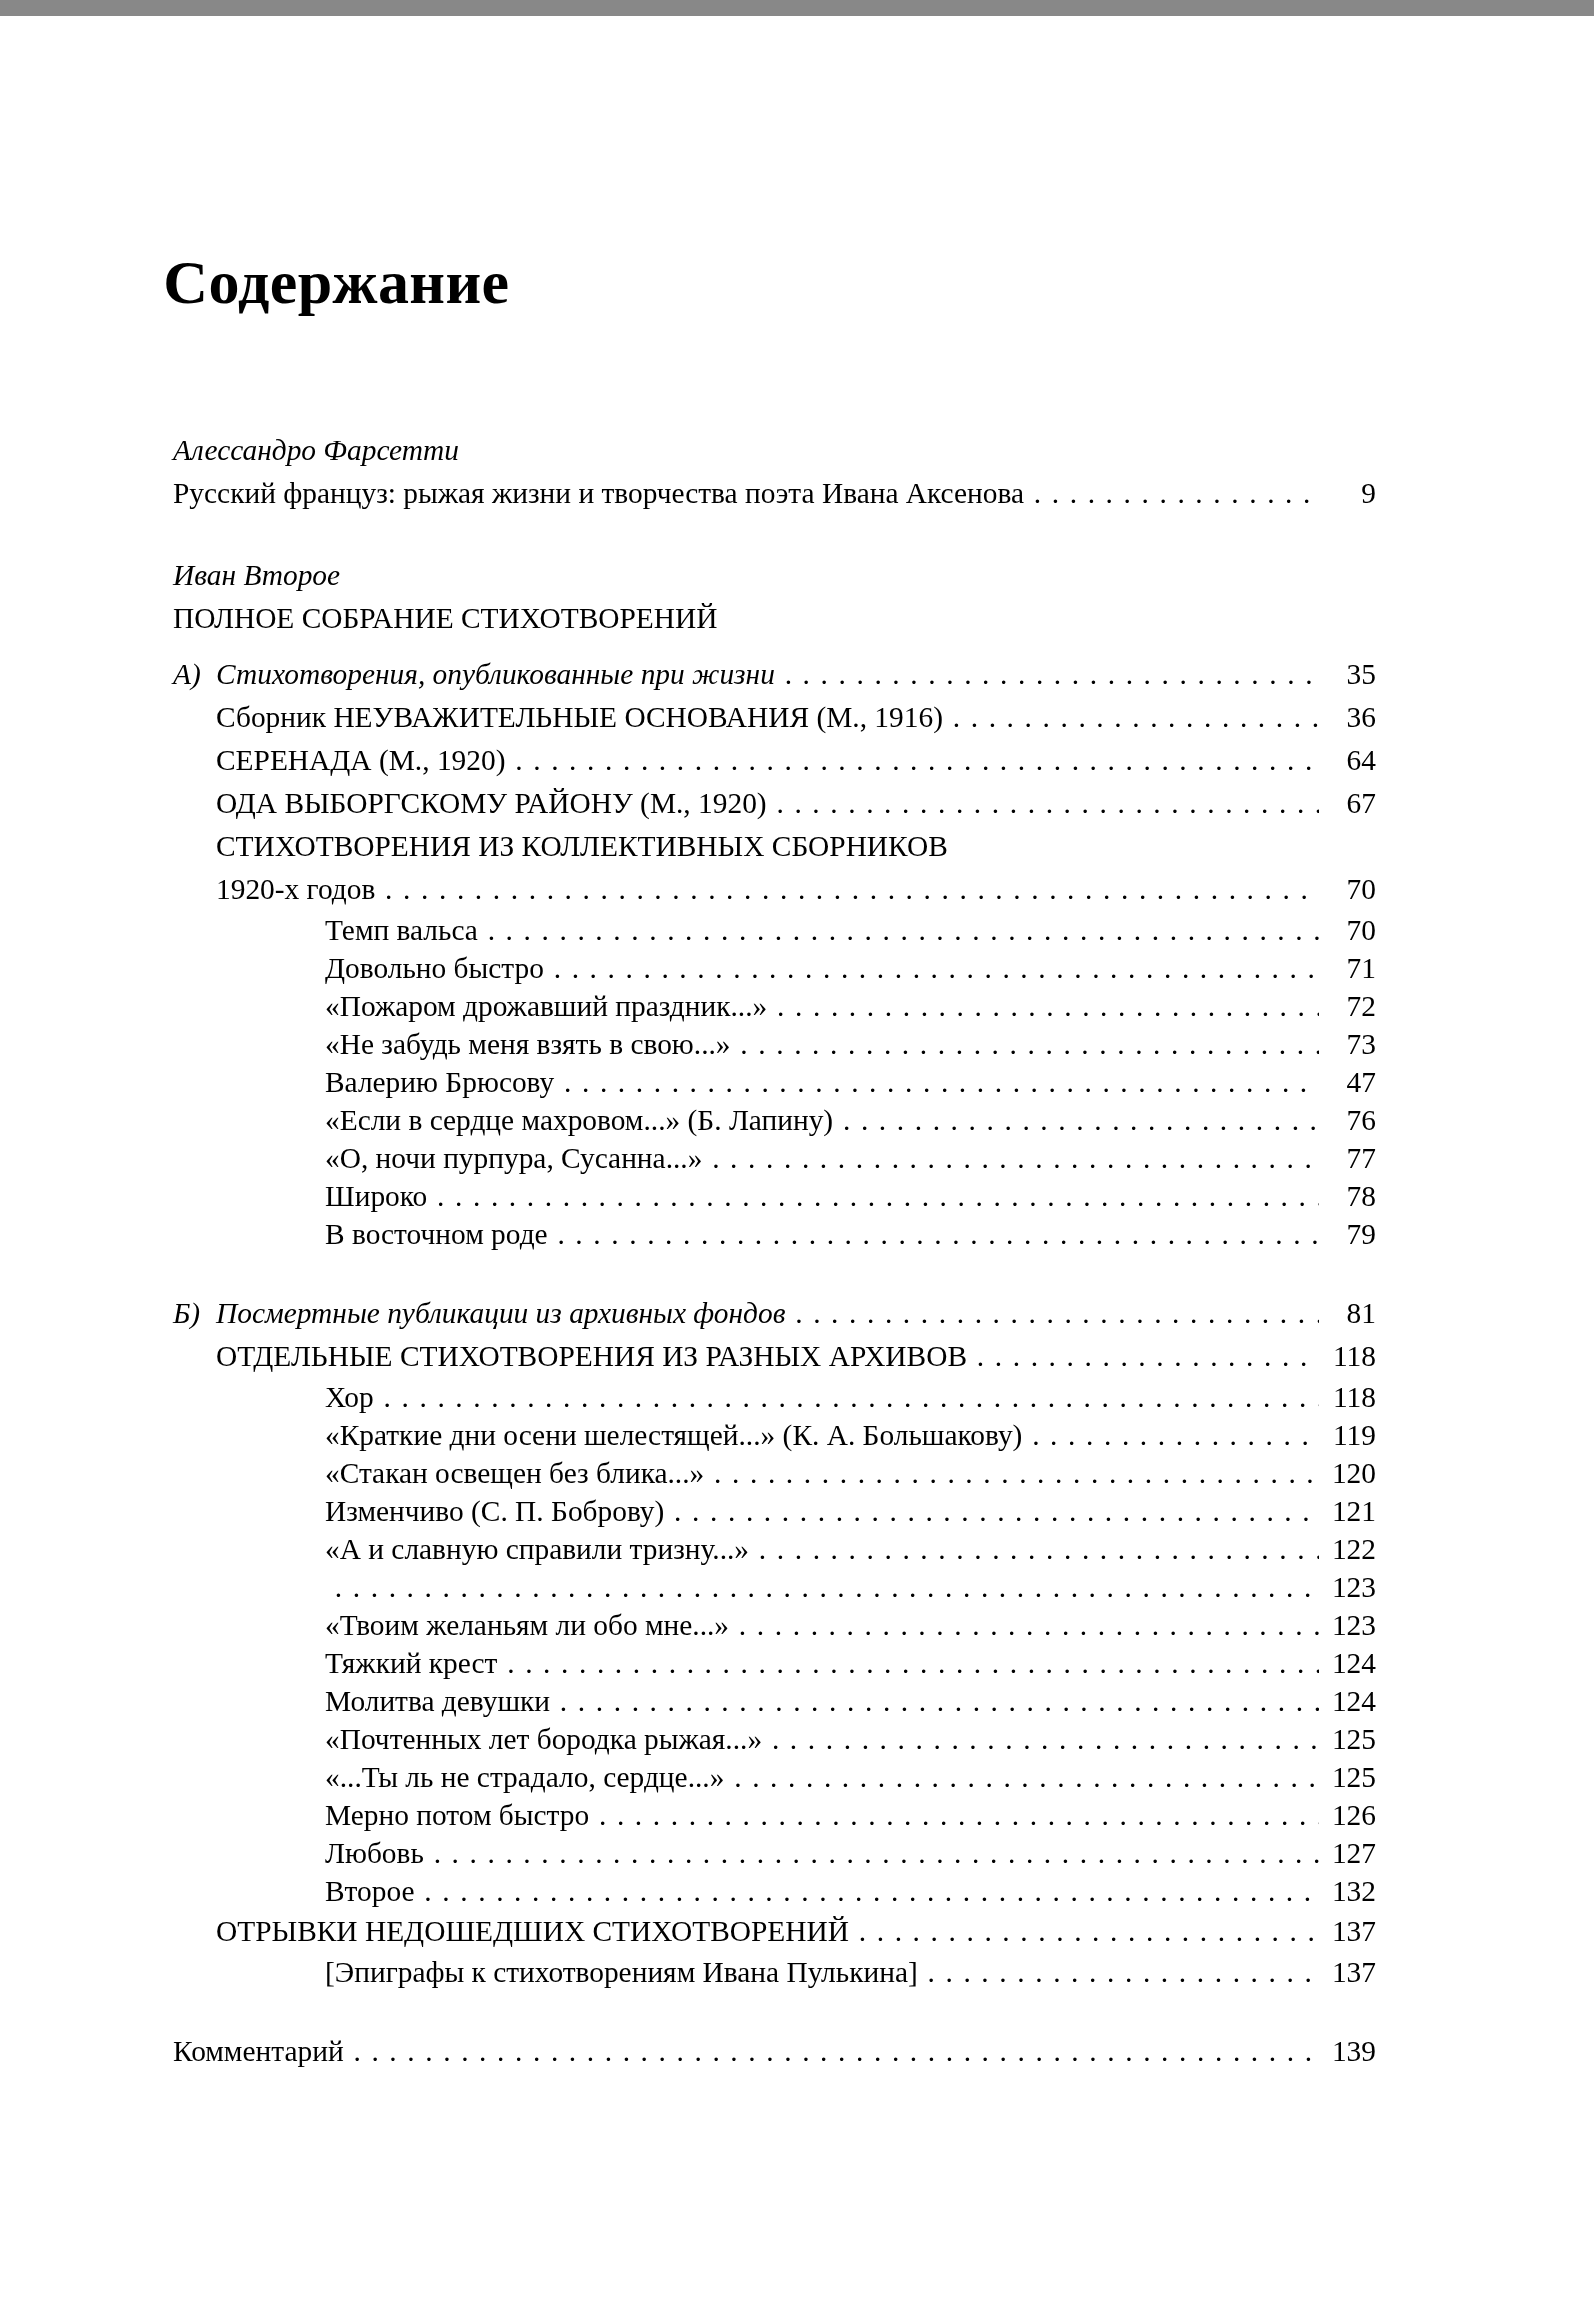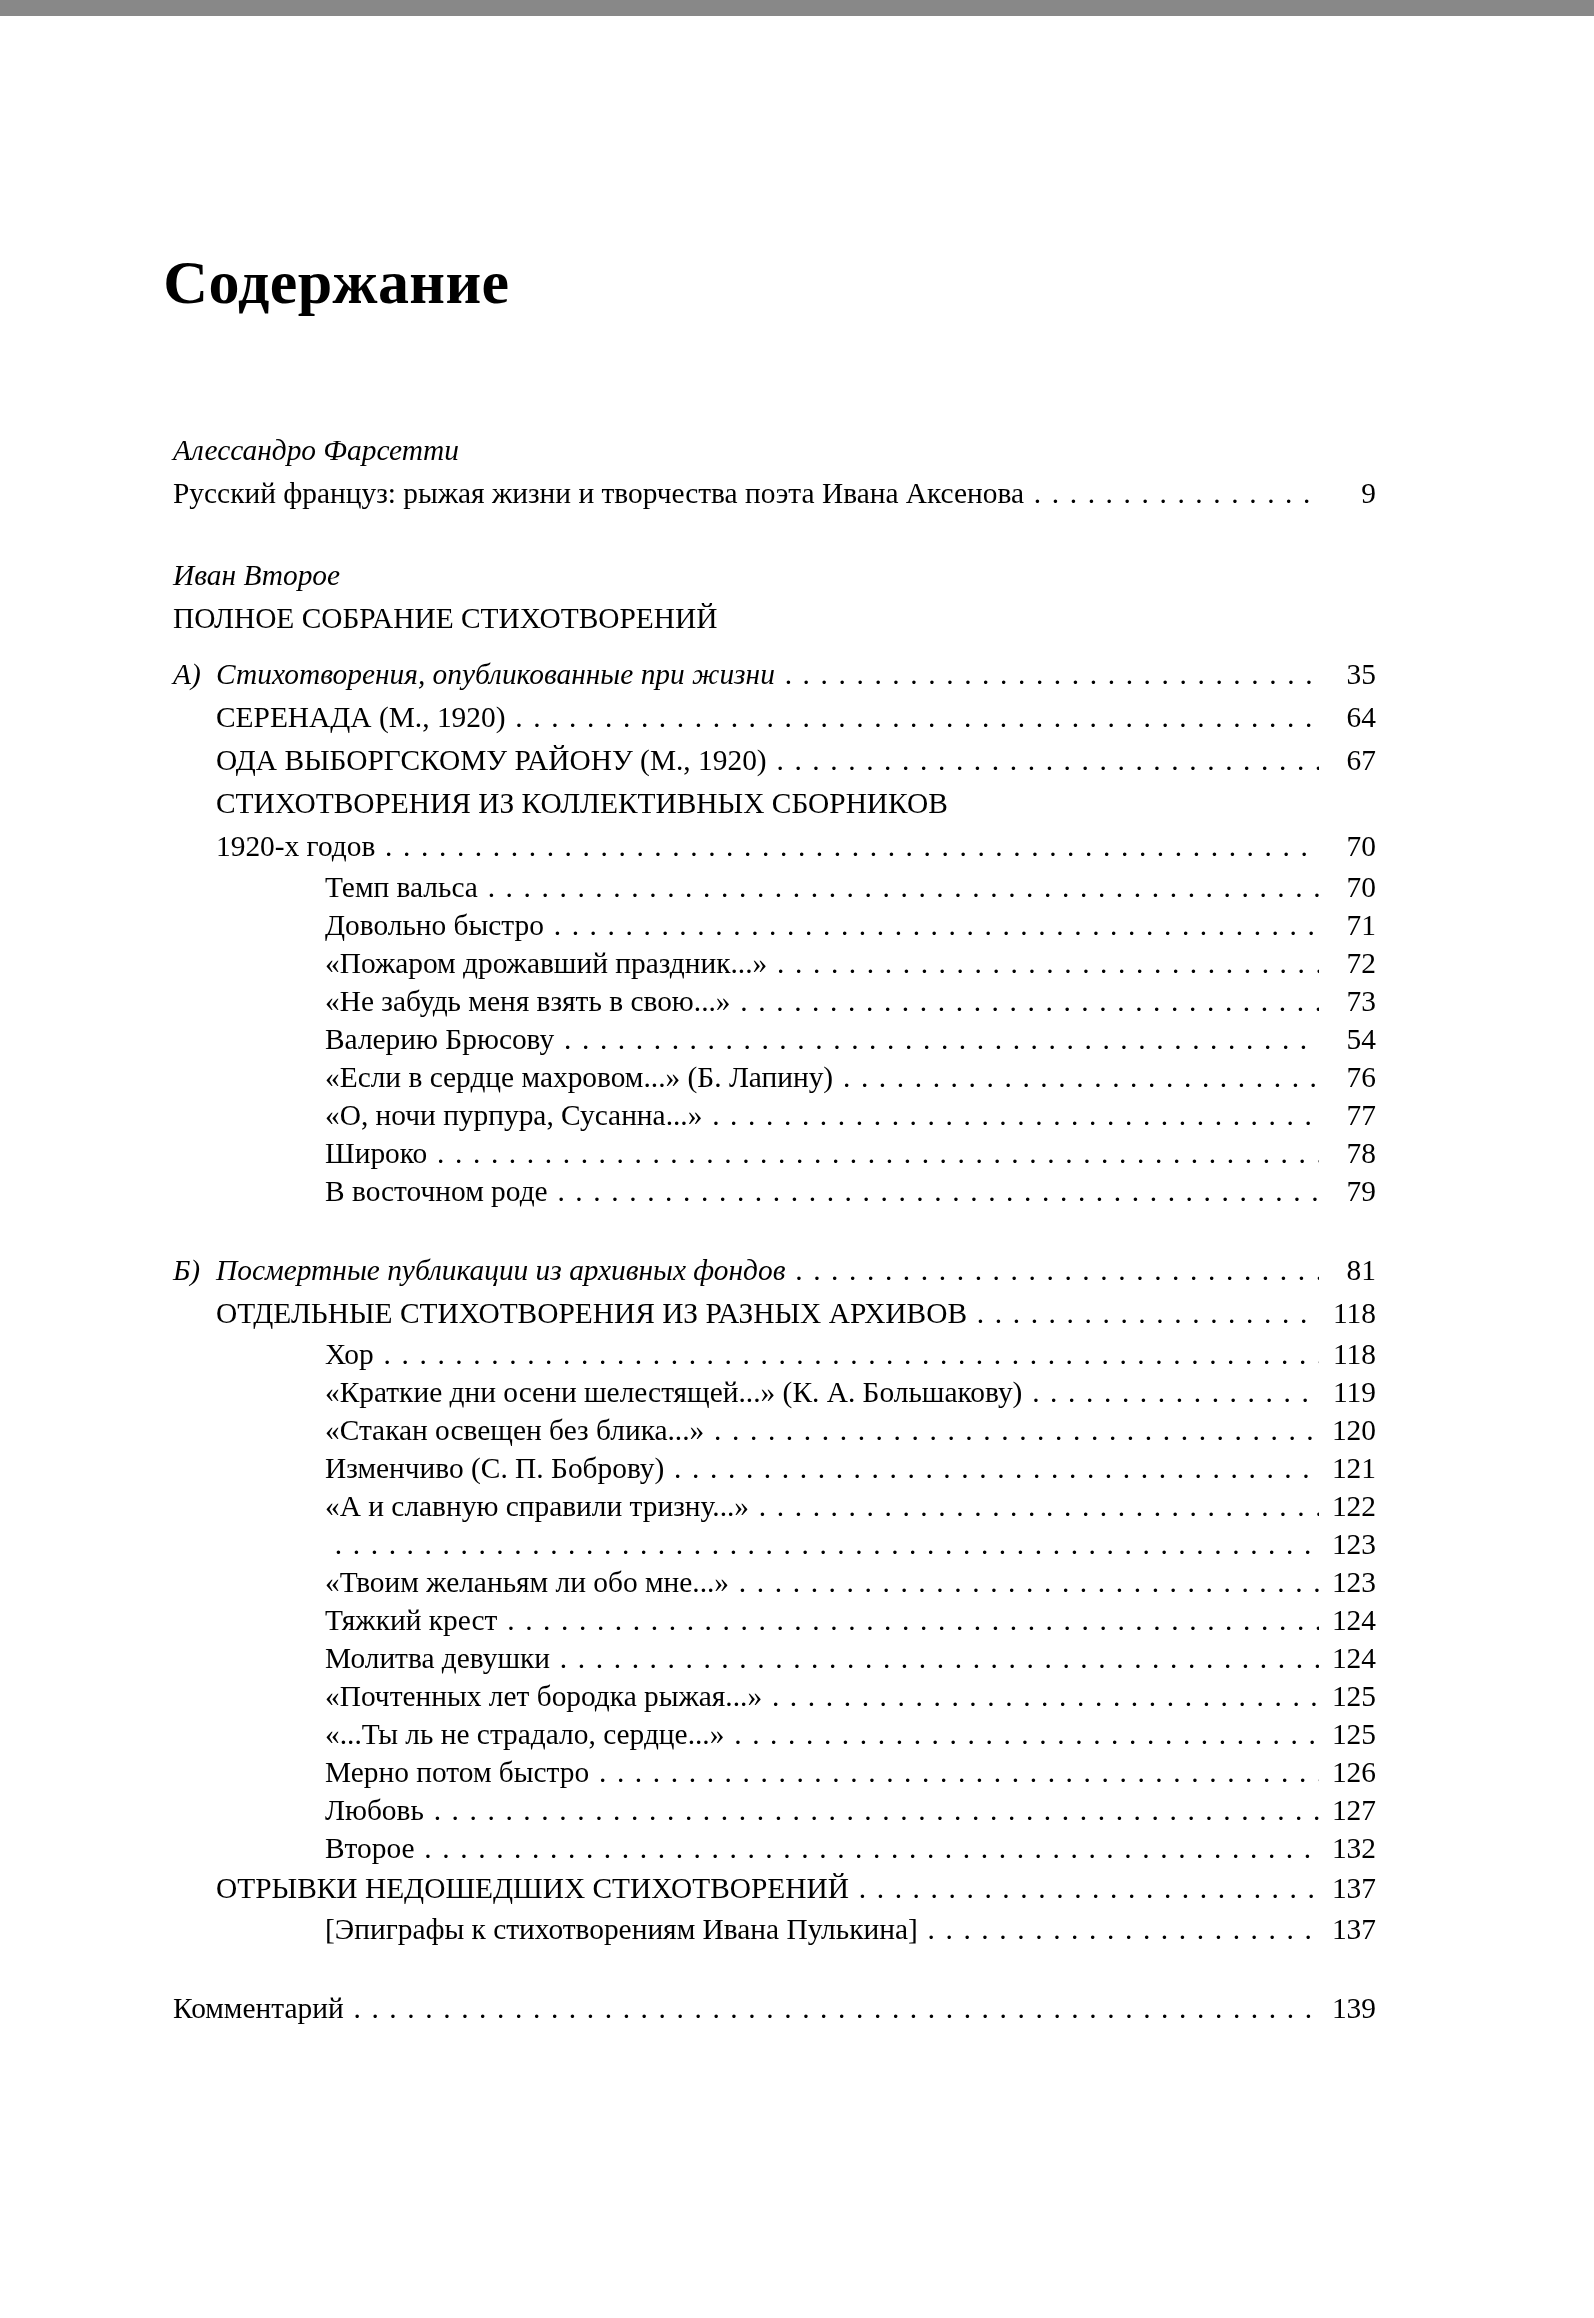--- a/index.html
+++ b/index.html
@@ -78,20 +78,25 @@
       <div class="row p52">
         <span class="label">ПОЛНОЕ СОБРАНИЕ СТИХОТВОРЕНИЙ</span>
       </div>
       <div class="row p52 gap-sm sec">
         <span class="prefix">А)</span>
         <span class="label">Стихотворения, опубликованные при жизни</span>
         <span class="leader"></span>
         <span class="pagenum">35</span>
       </div>
       <div class="row p52 lvl1">
+        <span class="label">Сборник НЕУВАЖИТЕЛЬНЫЕ ОСНОВАНИЯ (М., 1916)</span>
+        <span class="leader"></span>
+        <span class="pagenum">36</span>
+      </div>
+      <div class="row p52 lvl1">
         <span class="label">СЕРЕНАДА (М., 1920)</span>
         <span class="leader"></span>
         <span class="pagenum">64</span>
       </div>
       <div class="row p52 lvl1">
         <span class="label">ОДА ВЫБОРГСКОМУ РАЙОНУ (М., 1920)</span>
         <span class="leader"></span>
         <span class="pagenum">67</span>
       </div>
       <div class="row p52 lvl1">
@@ -118,21 +123,21 @@
         <span class="pagenum">72</span>
       </div>
       <div class="row lvl2">
         <span class="label">«Не забудь меня взять в свою...»</span>
         <span class="leader"></span>
         <span class="pagenum">73</span>
       </div>
       <div class="row lvl2">
         <span class="label">Валерию Брюсову</span>
         <span class="leader"></span>
-        <span class="pagenum">54</span>
+        <span class="pagenum">47</span>
       </div>
       <div class="row lvl2">
         <span class="label">«Если в сердце махровом...» (Б. Лапину)</span>
         <span class="leader"></span>
         <span class="pagenum">76</span>
       </div>
       <div class="row lvl2">
         <span class="label">«О, ночи пурпура, Сусанна...»</span>
         <span class="leader"></span>
         <span class="pagenum">77</span>

